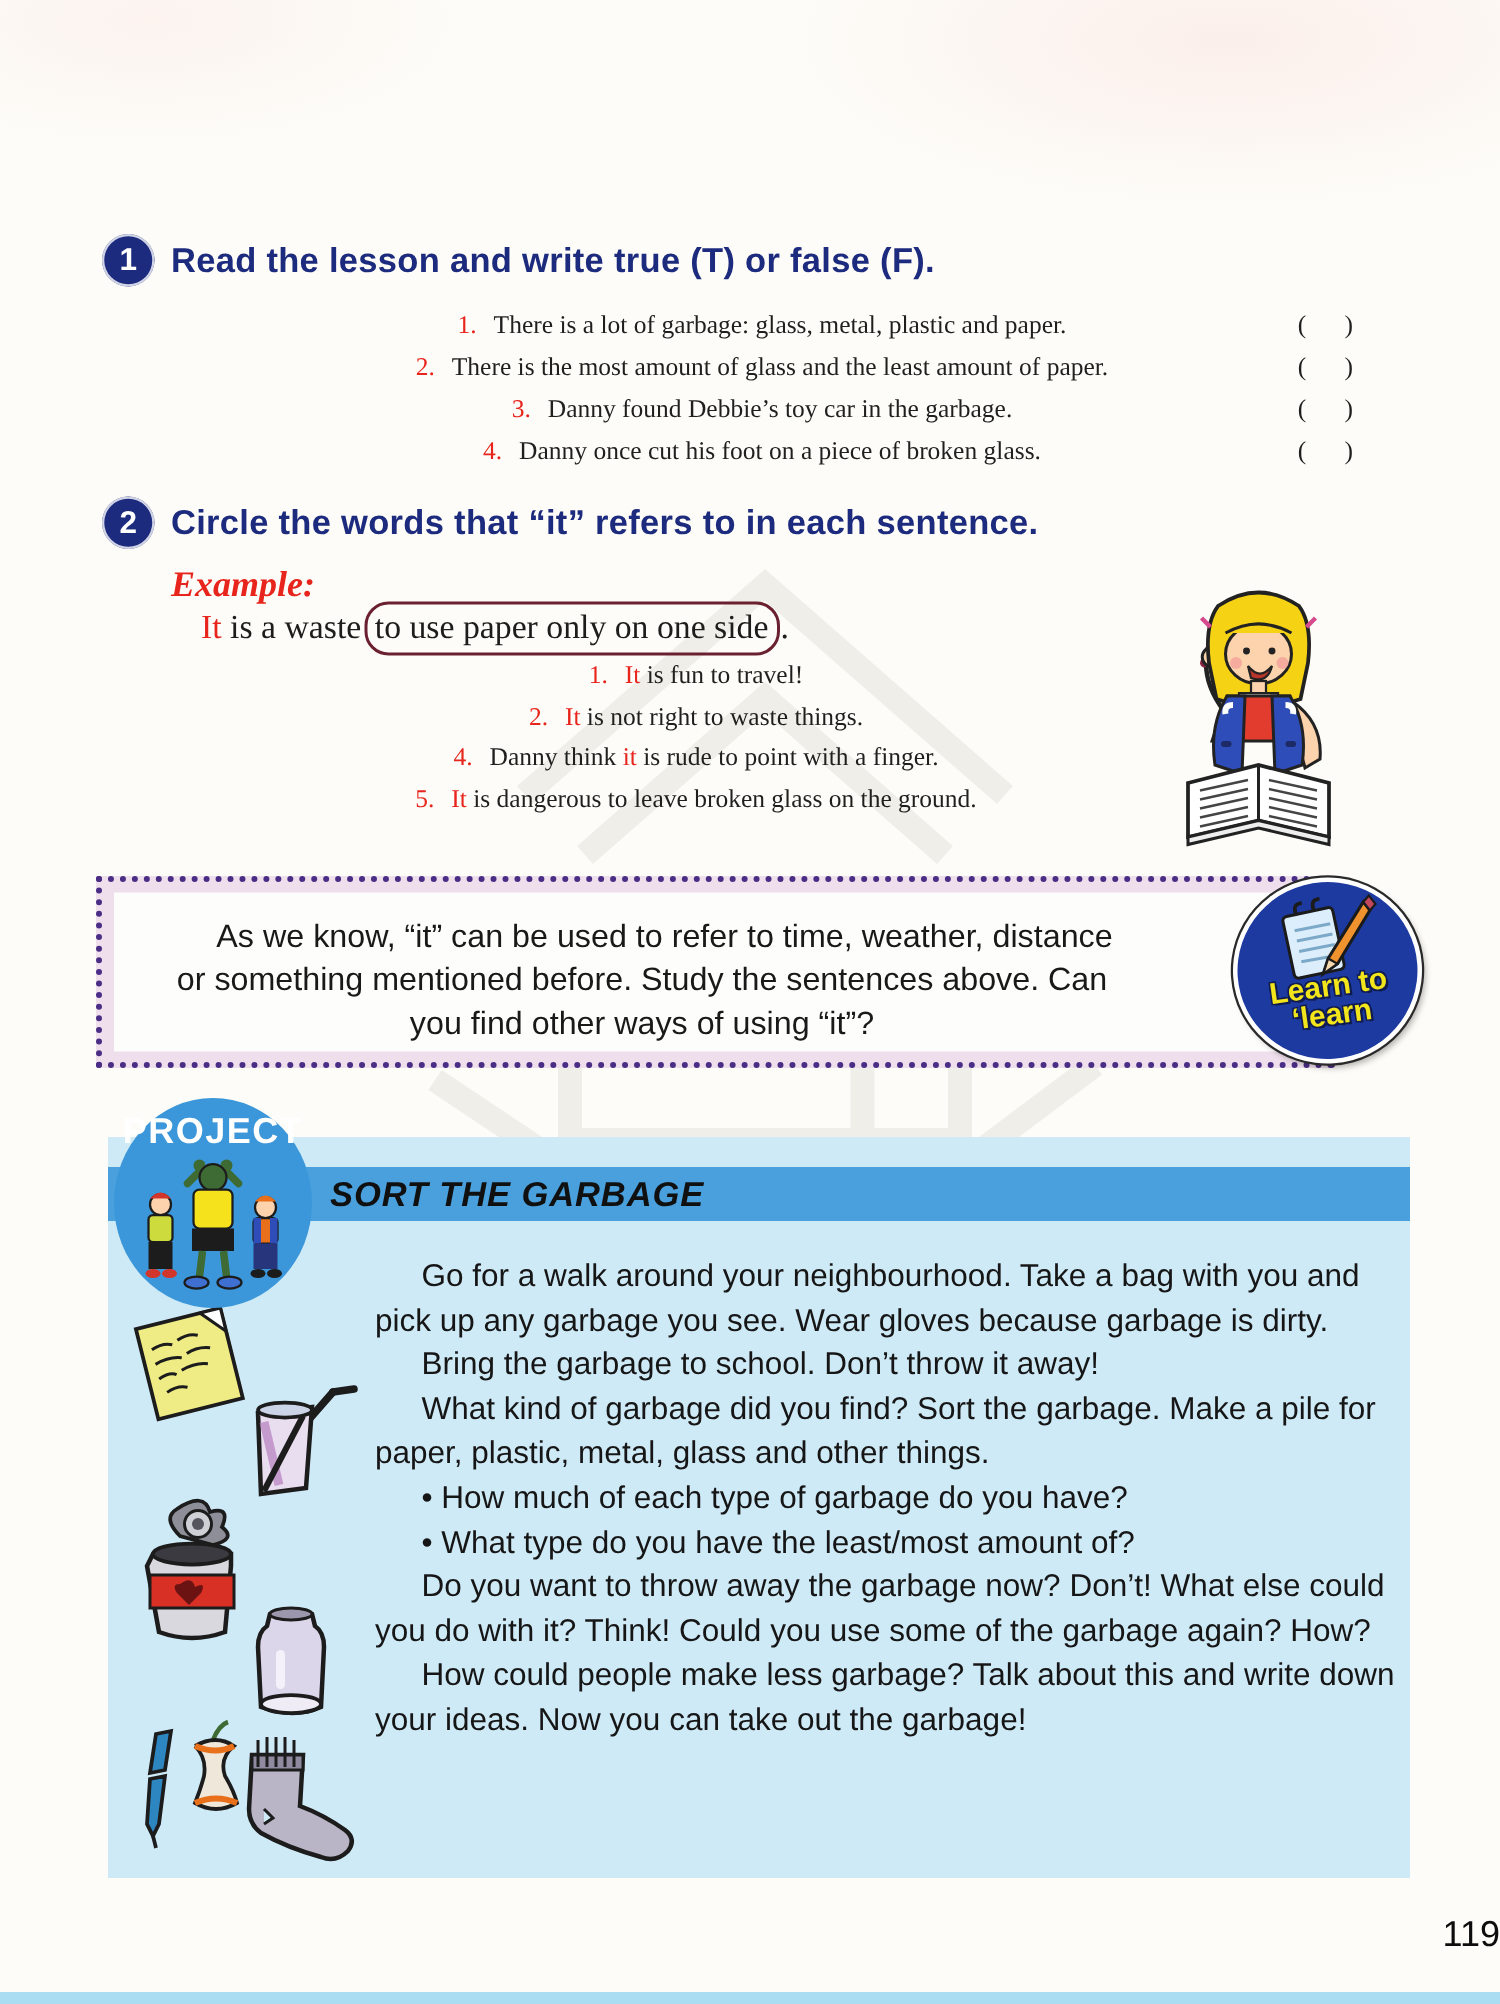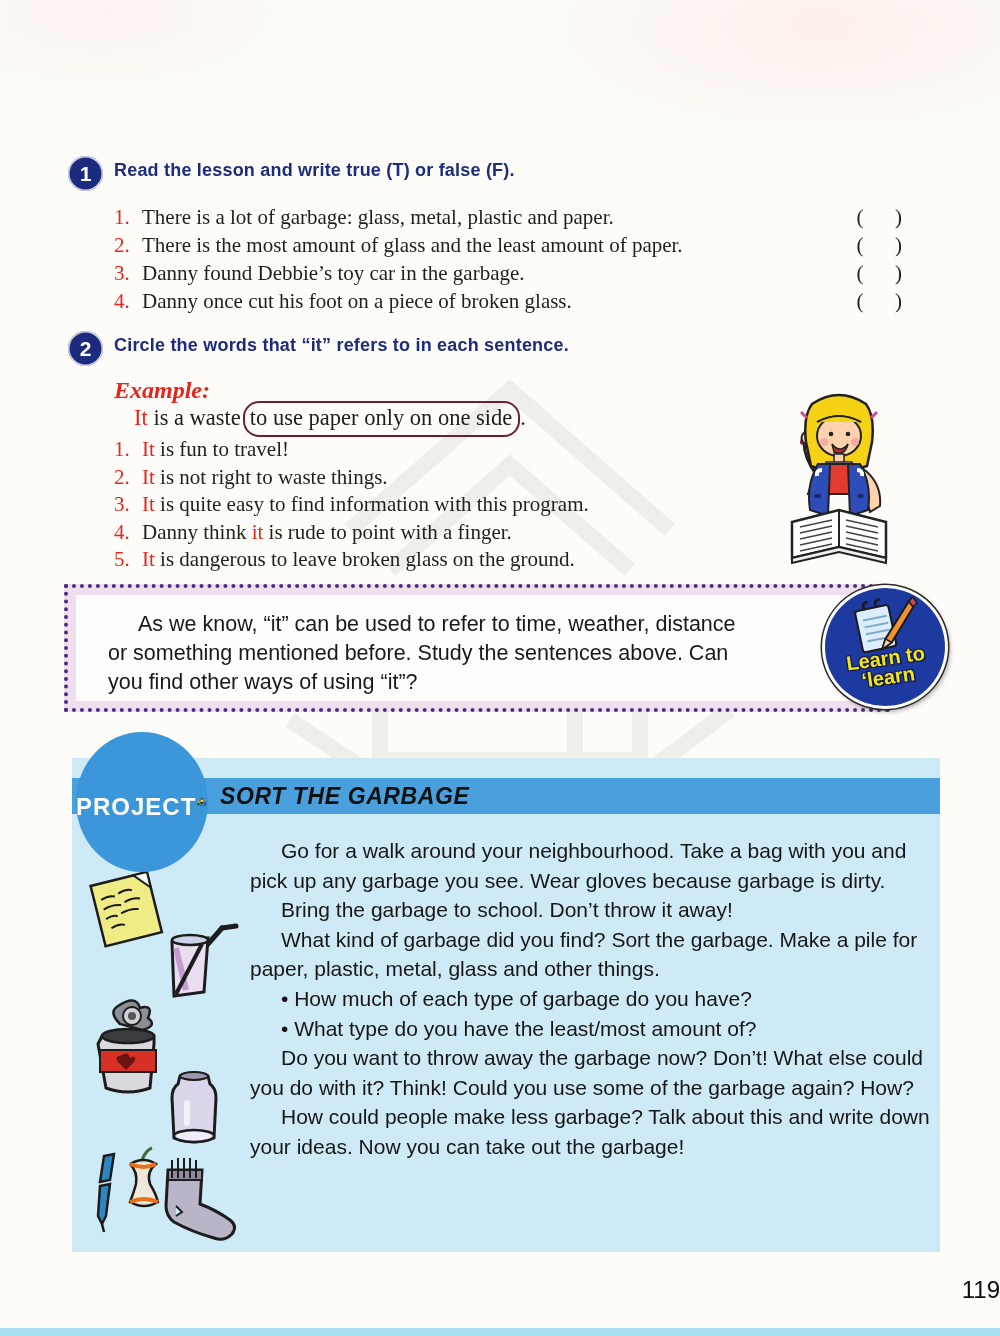--- a/index.html
+++ b/index.html
@@ -33,26 +33,26 @@
 
   
   .ex-badge {
     position:absolute; width:35px; height:35px; border-radius:50%;
     background: var(--heading-navy);
     color:#fff; font-size:21px; font-weight:bold;
     display:flex; align-items:center; justify-content:center;
     box-shadow: 0 0 0 1.5px rgba(255,255,255,.8) inset;
   }
   .ex-heading {
-    position:absolute; font-size:18px; font-weight:bold; color:var(--heading-navy);
+    position:absolute; font-size:23px; font-weight:bold; color:var(--heading-navy);
     letter-spacing:.2px;
   }
 
   
-  .serif-list { position:absolute; font-family:"Liberation Serif", serif; font-size:21px; color:#1f1f1d; }
+  .serif-list { position:absolute; font-family:"Liberation Serif", serif; font-size:17px; color:#1f1f1d;text-align:center; }
   .srow { position:relative; line-height:28px; white-space:nowrap; }
   .srow .num { color: var(--accent-red); margin-right:7px; }
   .srow .ans { position:absolute; right:0; top:0; white-space:pre; color:#1f1f1d; }
   .red { color: var(--accent-red); }
 
   #ex2-list .srow { line-height:27.5px; }
 
   .example-label {
     position:absolute; left:114px; top:377px;
     font-family:"Liberation Serif", serif; font-style:italic; font-weight:bold;
@@ -77,20 +77,21 @@
     border: 4px dotted var(--dotted-purple);
     background: var(--learnbox-pink);
     padding: 7px 8px;
   }
   .learn-box-inner {
     width:100%; height:100%;
     background:#fdfdfc;
     padding: 15px 130px 10px 32px;
     font-size:21.5px; line-height:29px; color:#191919;
     text-indent: 30px;
+    text-align: center;
   }
   .learn-badge {
     position:absolute; left:822px; top:585px; width:126px; height:124px;
     background: var(--badge-blue);
     border-radius:50%;
     border: 3px solid #fff;
     box-shadow: 0 0 0 1.5px #2a2a2a, 2px 3px 4px rgba(0,0,0,.3);
     z-index:5;
     display:flex; flex-direction:column; align-items:center;
     transform: rotate(-4deg);
@@ -114,21 +115,21 @@
   }
   .project-heading {
     position:absolute; left:148px; top:25px;
     font-size:23px; font-weight:bold; color:#101010; letter-spacing:.6px;font-style:italic;
   }
   .project-circle {
     position:absolute; left:4px; top:-26px; width:132px; height:140px;
     background: var(--project-circle);
     border-radius:50%;
     z-index:2;
-    display:flex; flex-direction:row; align-items:center;
+    display:flex; flex-direction:column; align-items:center;
   }
   .project-circle .lbl {
     margin-top:9px; color:#fff; font-weight:bold; font-size:24px; letter-spacing:1px;
   }
   .project-body {
     position:absolute; left:178px; top:78px; width:682px;
     font-size:21px; line-height:29.6px; color:#161616;
   }
   .project-body p { text-indent:31px; }
 
@@ -173,21 +174,20 @@
   </div>
   <div class="ex-heading" style="left:114px; top:335px;">Circle the words that “it” refers to in each sentence.</div>
 
   <div class="example-label">Example:</div>
   <div class="example-line">
     <span id="example-parts"><span class="red">It</span><span> is a waste</span></span><span class="circled">to use paper only on one side</span><span>.</span>
   </div>
   <div id="ex2-list" class="serif-list" style="left:114px; top:436px; width:700px;">
       <div class="srow"><span class="num">1. </span><span class="red">It</span><span> is fun to travel!</span></div>
       <div class="srow"><span class="num">2. </span><span class="red">It</span><span> is not right to waste things.</span></div>
-      <div class="srow"><span class="num">3. </span><span class="red">It</span><span> is quite easy to find information with this program.</span></div>
       <div class="srow"><span class="num">4. </span><span>Danny think </span><span class="red">it</span><span> is rude to point with a finger.</span></div>
       <div class="srow"><span class="num">5. </span><span class="red">It</span><span> is dangerous to leave broken glass on the ground.</span></div>
     </div>
 
   <svg class="abs" style="left:770px; top:390px;" width="138" height="186" viewBox="0 0 138 186">
 
     <path d="M52 82 Q40 66 40 50" fill="none" stroke="#222" stroke-width="3"></path>
     <path d="M46 84 Q34 68 34 52" fill="none" stroke="#222" stroke-width="3"></path>
     <path d="M33 52 L45 20" stroke="#8b2440" stroke-width="6" stroke-linecap="round"></path>
     <circle cx="38" cy="48" r="6.5" fill="#fcd3ad" stroke="#222" stroke-width="2"></circle>

